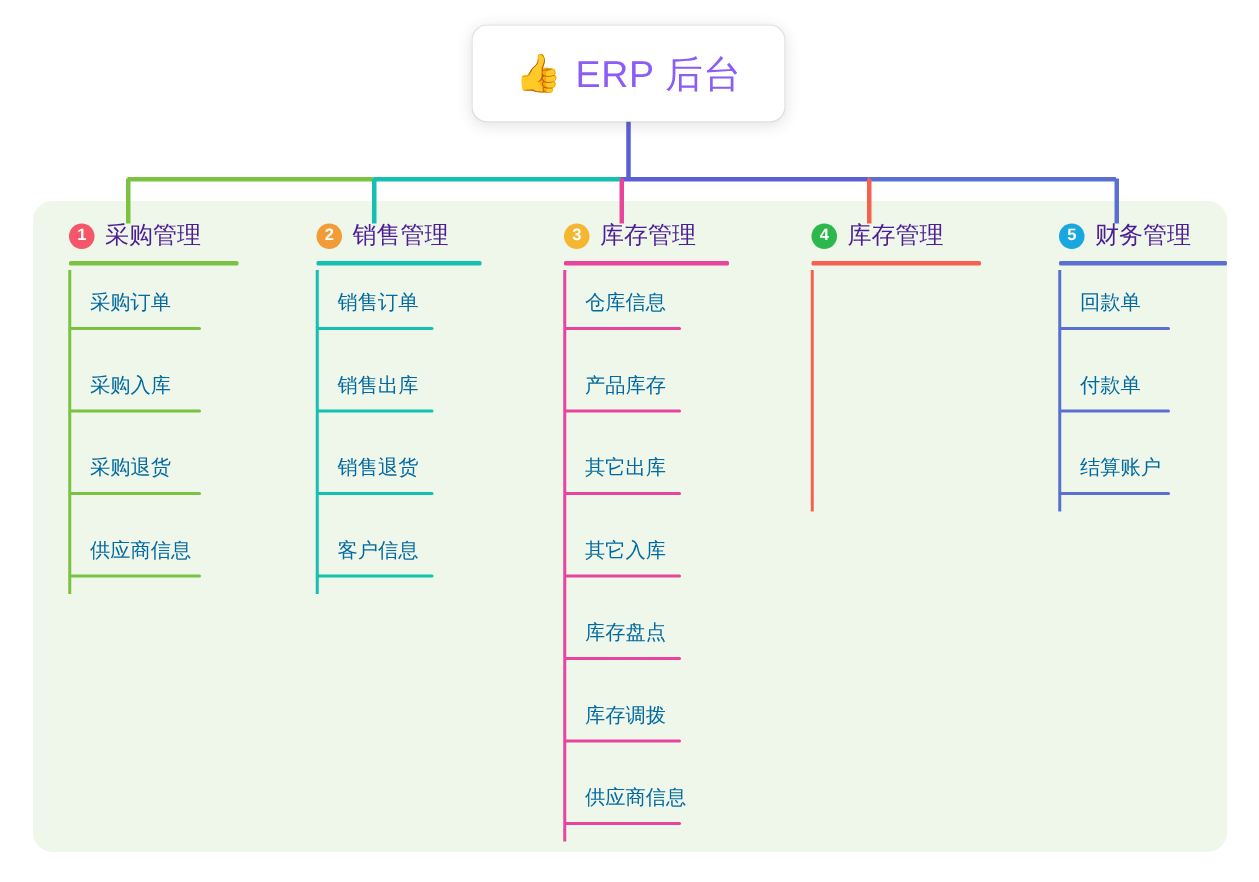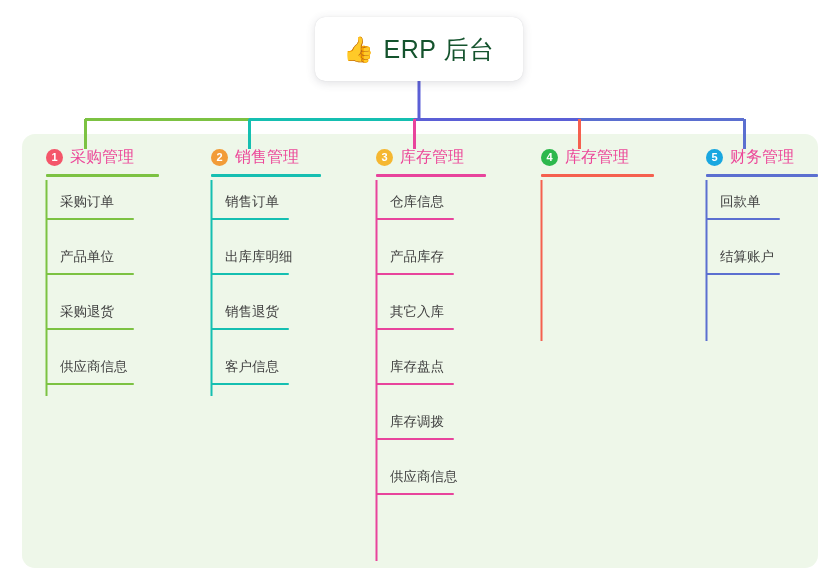--- a/index.html
+++ b/index.html
@@ -39,21 +39,21 @@
     box-sizing: border-box;
   }
   #root-card .thumb {
     font-size: 25px;
     line-height: 1;
     display: inline-block;
   }
   #root-card .root-title {
     font-size: 25px;
     letter-spacing: 0.5px;
-    color: #14532d;
+    color: #8b5cf6;
     white-space: nowrap;
     text-align: center;
   }
 
   
   #panel {
     position: absolute;
     left: 22px;
     top: 134px;
     width: 796px;
@@ -90,38 +90,38 @@
     border-radius: 50%;
     color: #ffffff;
     font-size: 11px;
     line-height: 17px;
     text-align: center;
     font-weight: bold;
     flex: 0 0 auto;
   }
   .col-title {
     font-size: 16px;
-    color: #ec4899;
+    color: #4c1d95;
   }
   .head-rule {
     height: 3px;
     margin-top: 6px;
     border-radius: 1px;
   }
 
   .leaf {
     position: relative;
     height: 55px;
   }
   .leaf-text {
     position: absolute;
     left: 26px;
     top: 16px;
     font-size: 13.5px;
-    color: #404040;
+    color: #0369a1;
     white-space: nowrap;
   }
   .leaf-rule {
     position: absolute;
     left: 12px;
     top: 41px;
     height: 2px;
     border-radius: 1px;
   }
 </style>
@@ -165,21 +165,21 @@
           <span class="badge" style="background: rgb(244, 86, 106);">1</span>
           <span class="col-title">采购管理</span>
         </div>
         <div class="head-rule" style="background: rgb(124, 194, 66); width: 113px; margin-left: 12px;"></div>
         <div>
           <div class="leaf">
             <div class="leaf-text">采购订单</div>
             <div class="leaf-rule" style="background: rgb(124, 194, 66); width: 88px;"></div>
           </div>
           <div class="leaf">
-            <div class="leaf-text">产品单位</div>
+            <div class="leaf-text">采购入库</div>
             <div class="leaf-rule" style="background: rgb(124, 194, 66); width: 88px;"></div>
           </div>
           <div class="leaf">
             <div class="leaf-text">采购退货</div>
             <div class="leaf-rule" style="background: rgb(124, 194, 66); width: 88px;"></div>
           </div>
           <div class="leaf">
             <div class="leaf-text">供应商信息</div>
             <div class="leaf-rule" style="background: rgb(124, 194, 66); width: 88px;"></div>
           </div>
@@ -190,21 +190,21 @@
           <span class="badge" style="background: rgb(242, 156, 56);">2</span>
           <span class="col-title">销售管理</span>
         </div>
         <div class="head-rule" style="background: rgb(21, 191, 177); width: 110px; margin-left: 12px;"></div>
         <div>
           <div class="leaf">
             <div class="leaf-text">销售订单</div>
             <div class="leaf-rule" style="background: rgb(21, 191, 177); width: 78px;"></div>
           </div>
           <div class="leaf">
-            <div class="leaf-text">出库库明细</div>
+            <div class="leaf-text">销售出库</div>
             <div class="leaf-rule" style="background: rgb(21, 191, 177); width: 78px;"></div>
           </div>
           <div class="leaf">
             <div class="leaf-text">销售退货</div>
             <div class="leaf-rule" style="background: rgb(21, 191, 177); width: 78px;"></div>
           </div>
           <div class="leaf">
             <div class="leaf-text">客户信息</div>
             <div class="leaf-rule" style="background: rgb(21, 191, 177); width: 78px;"></div>
           </div>
@@ -219,20 +219,24 @@
         <div>
           <div class="leaf">
             <div class="leaf-text">仓库信息</div>
             <div class="leaf-rule" style="background: rgb(232, 68, 156); width: 78px;"></div>
           </div>
           <div class="leaf">
             <div class="leaf-text">产品库存</div>
             <div class="leaf-rule" style="background: rgb(232, 68, 156); width: 78px;"></div>
           </div>
           <div class="leaf">
+            <div class="leaf-text">其它出库</div>
+            <div class="leaf-rule" style="background: rgb(232, 68, 156); width: 78px;"></div>
+          </div>
+          <div class="leaf">
             <div class="leaf-text">其它入库</div>
             <div class="leaf-rule" style="background: rgb(232, 68, 156); width: 78px;"></div>
           </div>
           <div class="leaf">
             <div class="leaf-text">库存盘点</div>
             <div class="leaf-rule" style="background: rgb(232, 68, 156); width: 78px;"></div>
           </div>
           <div class="leaf">
             <div class="leaf-text">库存调拨</div>
             <div class="leaf-rule" style="background: rgb(232, 68, 156); width: 78px;"></div>
@@ -255,20 +259,24 @@
           <span class="badge" style="background: rgb(25, 167, 224);">5</span>
           <span class="col-title">财务管理</span>
         </div>
         <div class="head-rule" style="background: rgb(91, 111, 208); width: 112px; margin-left: 12px;"></div>
         <div>
           <div class="leaf">
             <div class="leaf-text">回款单</div>
             <div class="leaf-rule" style="background: rgb(91, 111, 208); width: 74px;"></div>
           </div>
           <div class="leaf">
+            <div class="leaf-text">付款单</div>
+            <div class="leaf-rule" style="background: rgb(91, 111, 208); width: 74px;"></div>
+          </div>
+          <div class="leaf">
             <div class="leaf-text">结算账户</div>
             <div class="leaf-rule" style="background: rgb(91, 111, 208); width: 74px;"></div>
           </div>
         </div>
       </div>
     </div>
 
 </div>
 
 </body></html>

